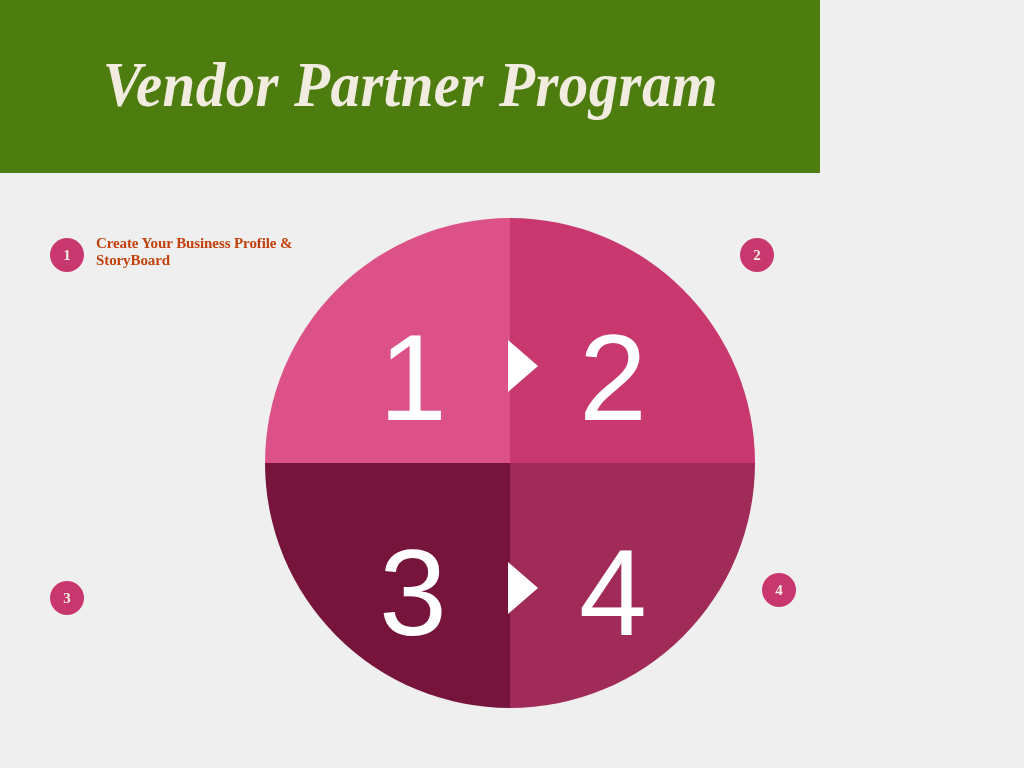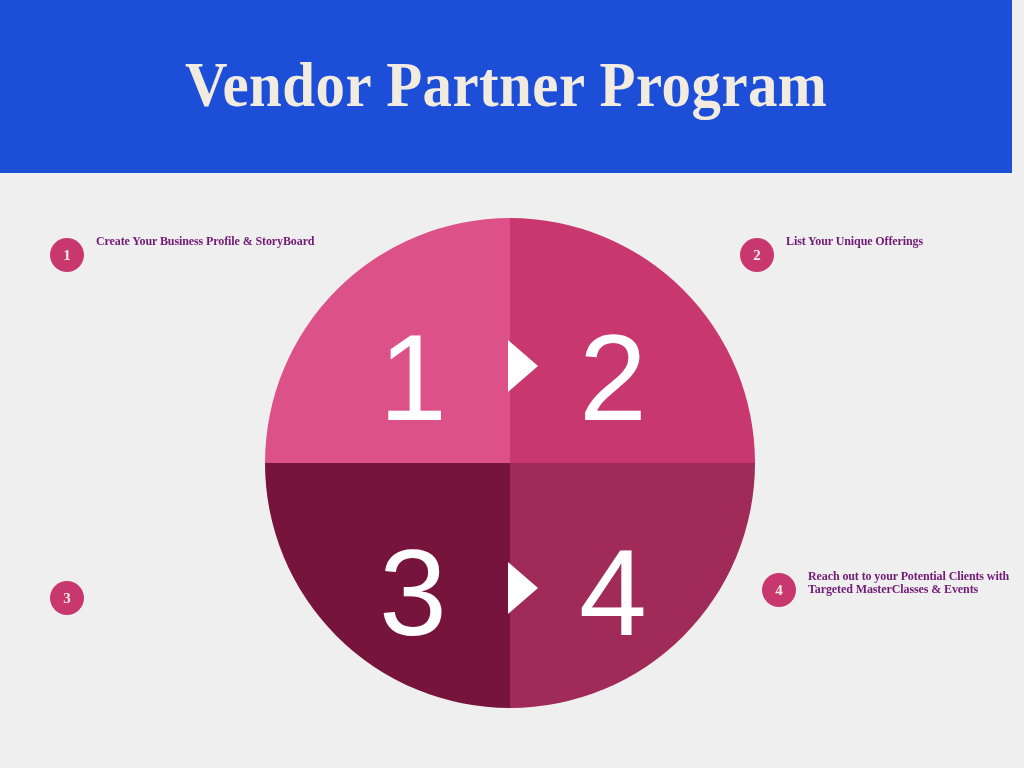--- a/index.html
+++ b/index.html
@@ -13,26 +13,27 @@
     font-family: "Liberation Serif", serif;
     overflow: hidden;
     position: relative;
   }
 
   
   #header-band {
     position: absolute;
     left: 0;
     top: 0;
-    width: 1012px;
+    width: 820px;
     height: 173px;
-    background: #1d4ed8;
+    background: #4d7c0f;
     display: flex;
     align-items: center;
     justify-content: center;
+    font-style: italic;
   }
   #page-title {
     font-family: "Liberation Serif", serif;
     font-weight: bold;
     font-size: 64px;
     line-height: 1;
     color: #f2ece0;
     letter-spacing: 0.5px;
     transform: scaleX(0.92);
     white-space: nowrap;
@@ -75,23 +76,23 @@
     font-weight: bold;
     font-size: 15px;
     display: flex;
     align-items: center;
     justify-content: center;
     margin-top: 3px;
   }
   .step-text {
     font-family: "Liberation Serif", serif;
     font-weight: bold;
-    font-size: 12px;
+    font-size: 15px;
     line-height: 1.12;
-    color: #701a75;
+    color: #c2410c;
     letter-spacing: -0.1px;
   }
 
   #step-1 { left: 50px;  top: 235px; width: 270px; }
   #step-2 { left: 740px; top: 235px; width: 270px; }
   #step-3 { left: 50px;  top: 578px; width: 240px; }
   #step-4 { left: 762px; top: 570px; width: 250px; }
 </style>
 </head>
 <body>
@@ -122,23 +123,21 @@
   </svg>
 </div>
 
 <div class="step" id="step-1">
   <div class="step-badge">1</div>
   <div class="step-text">Create Your Business Profile &amp; StoryBoard</div>
 </div>
 
 <div class="step" id="step-2">
   <div class="step-badge">2</div>
-  <div class="step-text">List Your Unique Offerings</div>
 </div>
 
 <div class="step" id="step-3">
   <div class="step-badge">3</div>
 </div>
 
 <div class="step" id="step-4">
   <div class="step-badge">4</div>
-  <div class="step-text">Reach out to your Potential Clients with Targeted MasterClasses &amp; Events</div>
 </div>
 
 </body></html>

